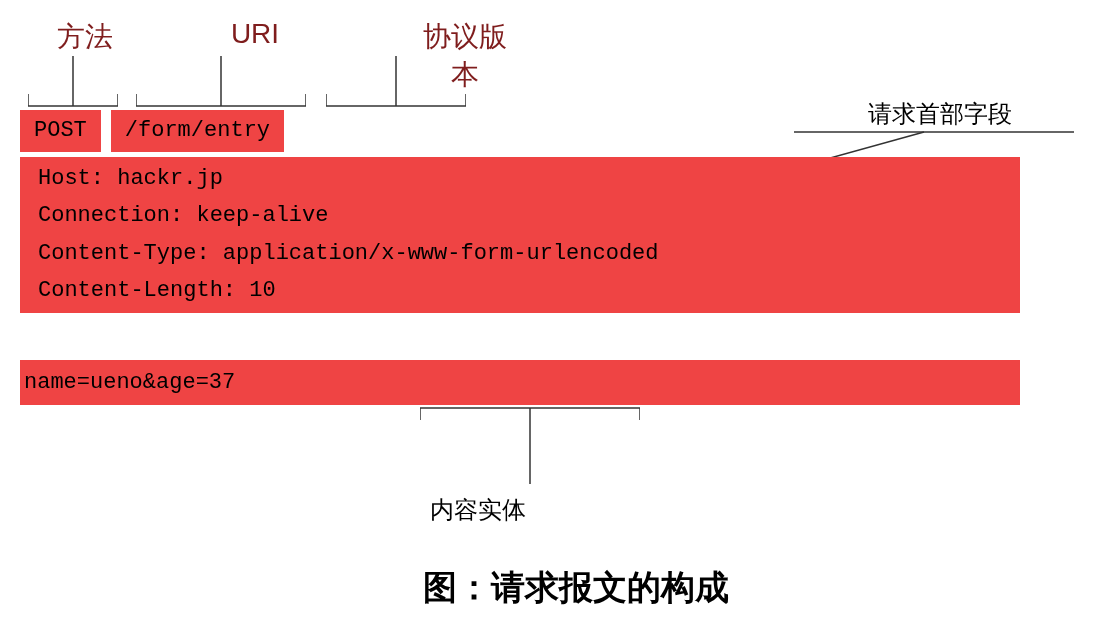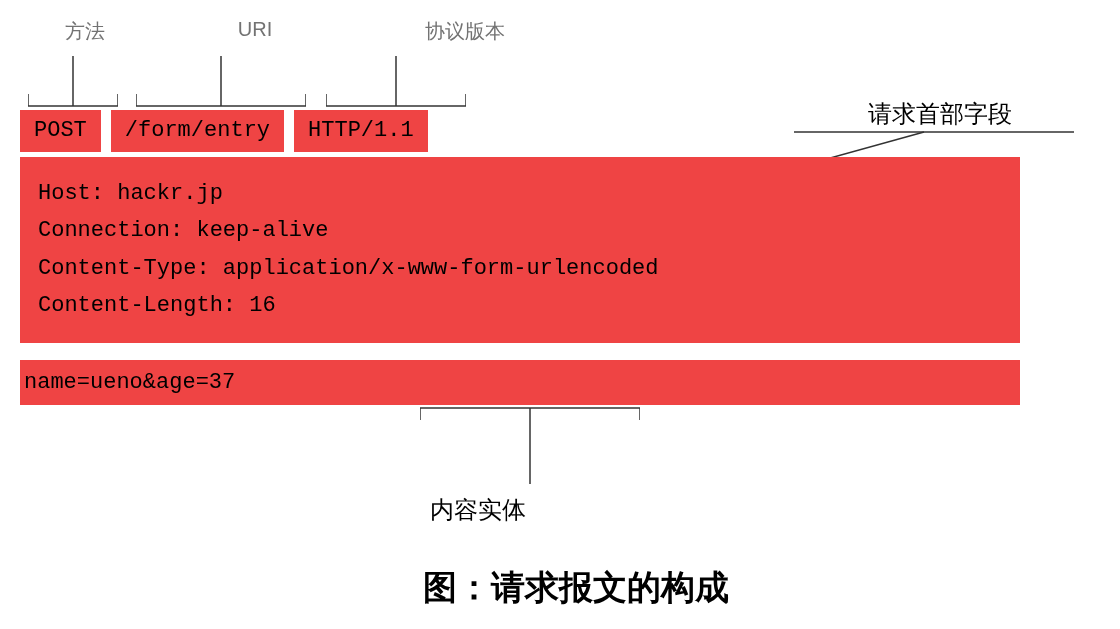--- a/index.html
+++ b/index.html
@@ -5,21 +5,21 @@
     * { margin: 0; padding: 0; box-sizing: border-box; }
     body {
       width: 1120px;
       height: 629px;
       background: #fff;
       font-family: "Microsoft YaHei", "SimSun", sans-serif;
       position: relative;
       padding: 20px;
     }
     .mono { font-family: "Courier New", Courier, monospace; font-size: 22px; }
-    .label { font-size: 20px; color: #737373; text-align: center; }
+    .label { font-size: 28px; color: #7f1d1d; text-align: center; }
     .box-bg { background: #ef4444; }
 
     
     .top-labels { position: absolute; top: 18px; left: 20px; width: 900px; height: 40px; }
     .top-label-method { position: absolute; left: 35px; width: 60px; }
     .top-label-uri { position: absolute; left: 205px; width: 60px; }
     .top-label-version { position: absolute; left: 395px; width: 100px; }
 
     
     .bracket { position: absolute; top: 56px; }
@@ -27,21 +27,21 @@
 
     
     .reqline { position: absolute; top: 110px; left: 20px; height: 42px; display: flex; gap: 10px; }
     .reqline .cell { padding: 8px 14px; }
 
     
     .hdr-label { position: absolute; top: 98px; right: 108px; font-size: 24px; }
     .hdr-connector { position: absolute; top: 130px; right: 46px; }
 
     
-    .headers { position: absolute; top: 157px; left: 20px; width: 1000px; padding: 18px 18px; line-height: 1.7; }
+    .headers { position: absolute; top: 157px; left: 20px; width: 1000px; padding: 3px 18px; line-height: 1.7; }
 
     
     .body-block { position: absolute; top: 360px; left: 20px; width: 1000px; padding: 10px 4px; }
 
     
     .bottom-bracket { position: absolute; top: 406px; left: 420px; }
     .bottom-label { position: absolute; top: 494px; left: 430px; font-size: 24px; }
 
     
     .caption { position: absolute; top: 565px; left: 0; width: 1120px; text-align: center; font-size: 34px; font-weight: bold; padding-left: 32px; }
@@ -76,36 +76,35 @@
     <line x1="0" y1="50" x2="140" y2="50"></line>
     <line x1="0" y1="50" x2="0" y2="38"></line>
     <line x1="140" y1="50" x2="140" y2="38"></line>
     <line x1="70" y1="50" x2="70" y2="0"></line>
   </svg>
 </div>
 
 <div class="reqline">
   <div class="box-bg cell mono">POST</div>
   <div class="box-bg cell mono">/form/entry</div>
-  <div class="box-bg cell mono">HTTP/1.1</div>
 </div>
 
 <div class="hdr-label">请求首部字段</div>
 <div class="hdr-connector">
   <svg width="280" height="40">
     <line x1="0" y1="2" x2="280" y2="2" stroke="#333" stroke-width="1.5"></line>
     <line x1="0" y1="38" x2="130" y2="2" stroke="#333" stroke-width="1.5"></line>
   </svg>
 </div>
 
 <div class="headers box-bg mono">
   <div>Host: hackr.jp</div>
   <div>Connection: keep-alive</div>
   <div>Content-Type: application/x-www-form-urlencoded</div>
-  <div>Content-Length: 16</div>
+  <div>Content-Length: 10</div>
 </div>
 
 <div class="body-block box-bg mono">name=ueno&amp;age=37</div>
 
 <div class="bottom-bracket">
   <svg width="220" height="80">
     <line x1="0" y1="2" x2="220" y2="2" stroke="#333" stroke-width="1.5"></line>
     <line x1="0" y1="2" x2="0" y2="14" stroke="#333" stroke-width="1.5"></line>
     <line x1="220" y1="2" x2="220" y2="14" stroke="#333" stroke-width="1.5"></line>
     <line x1="110" y1="2" x2="110" y2="78" stroke="#333" stroke-width="1.5"></line>

